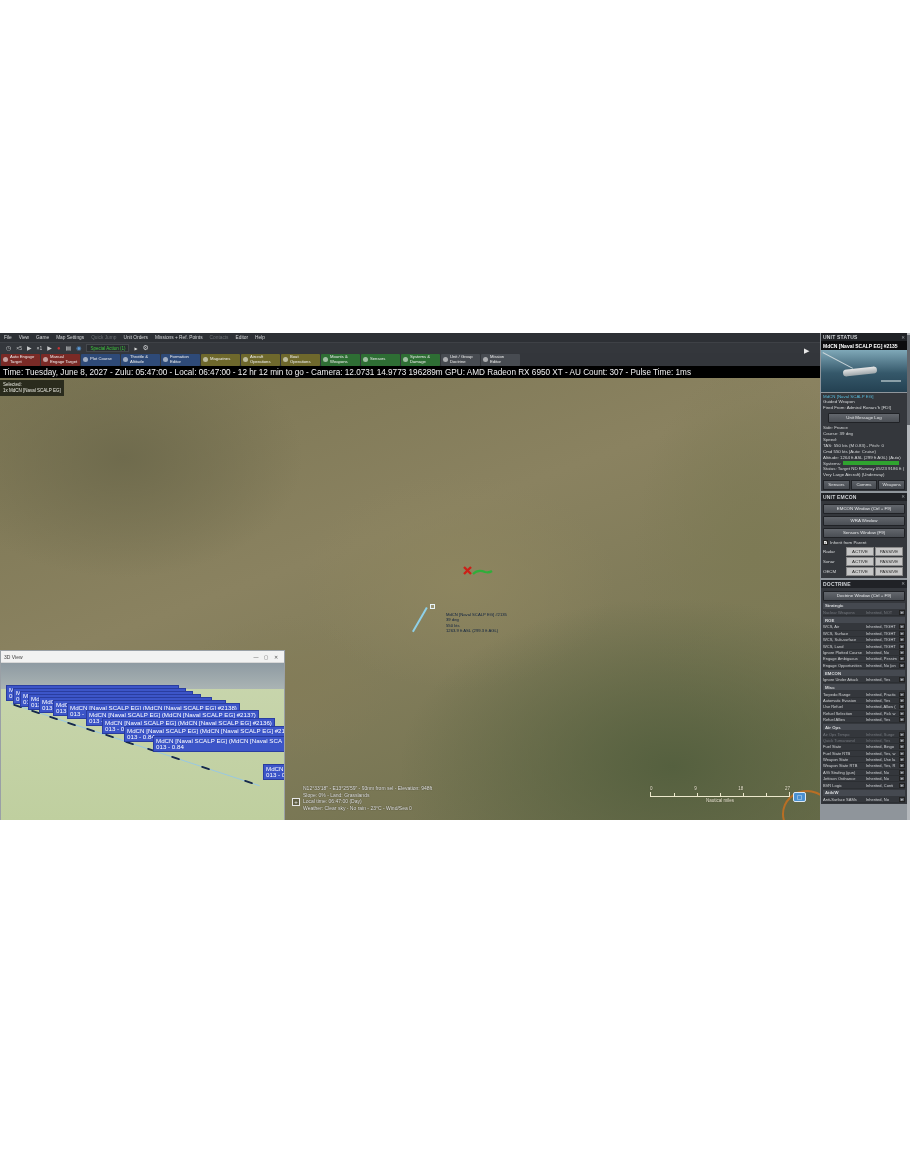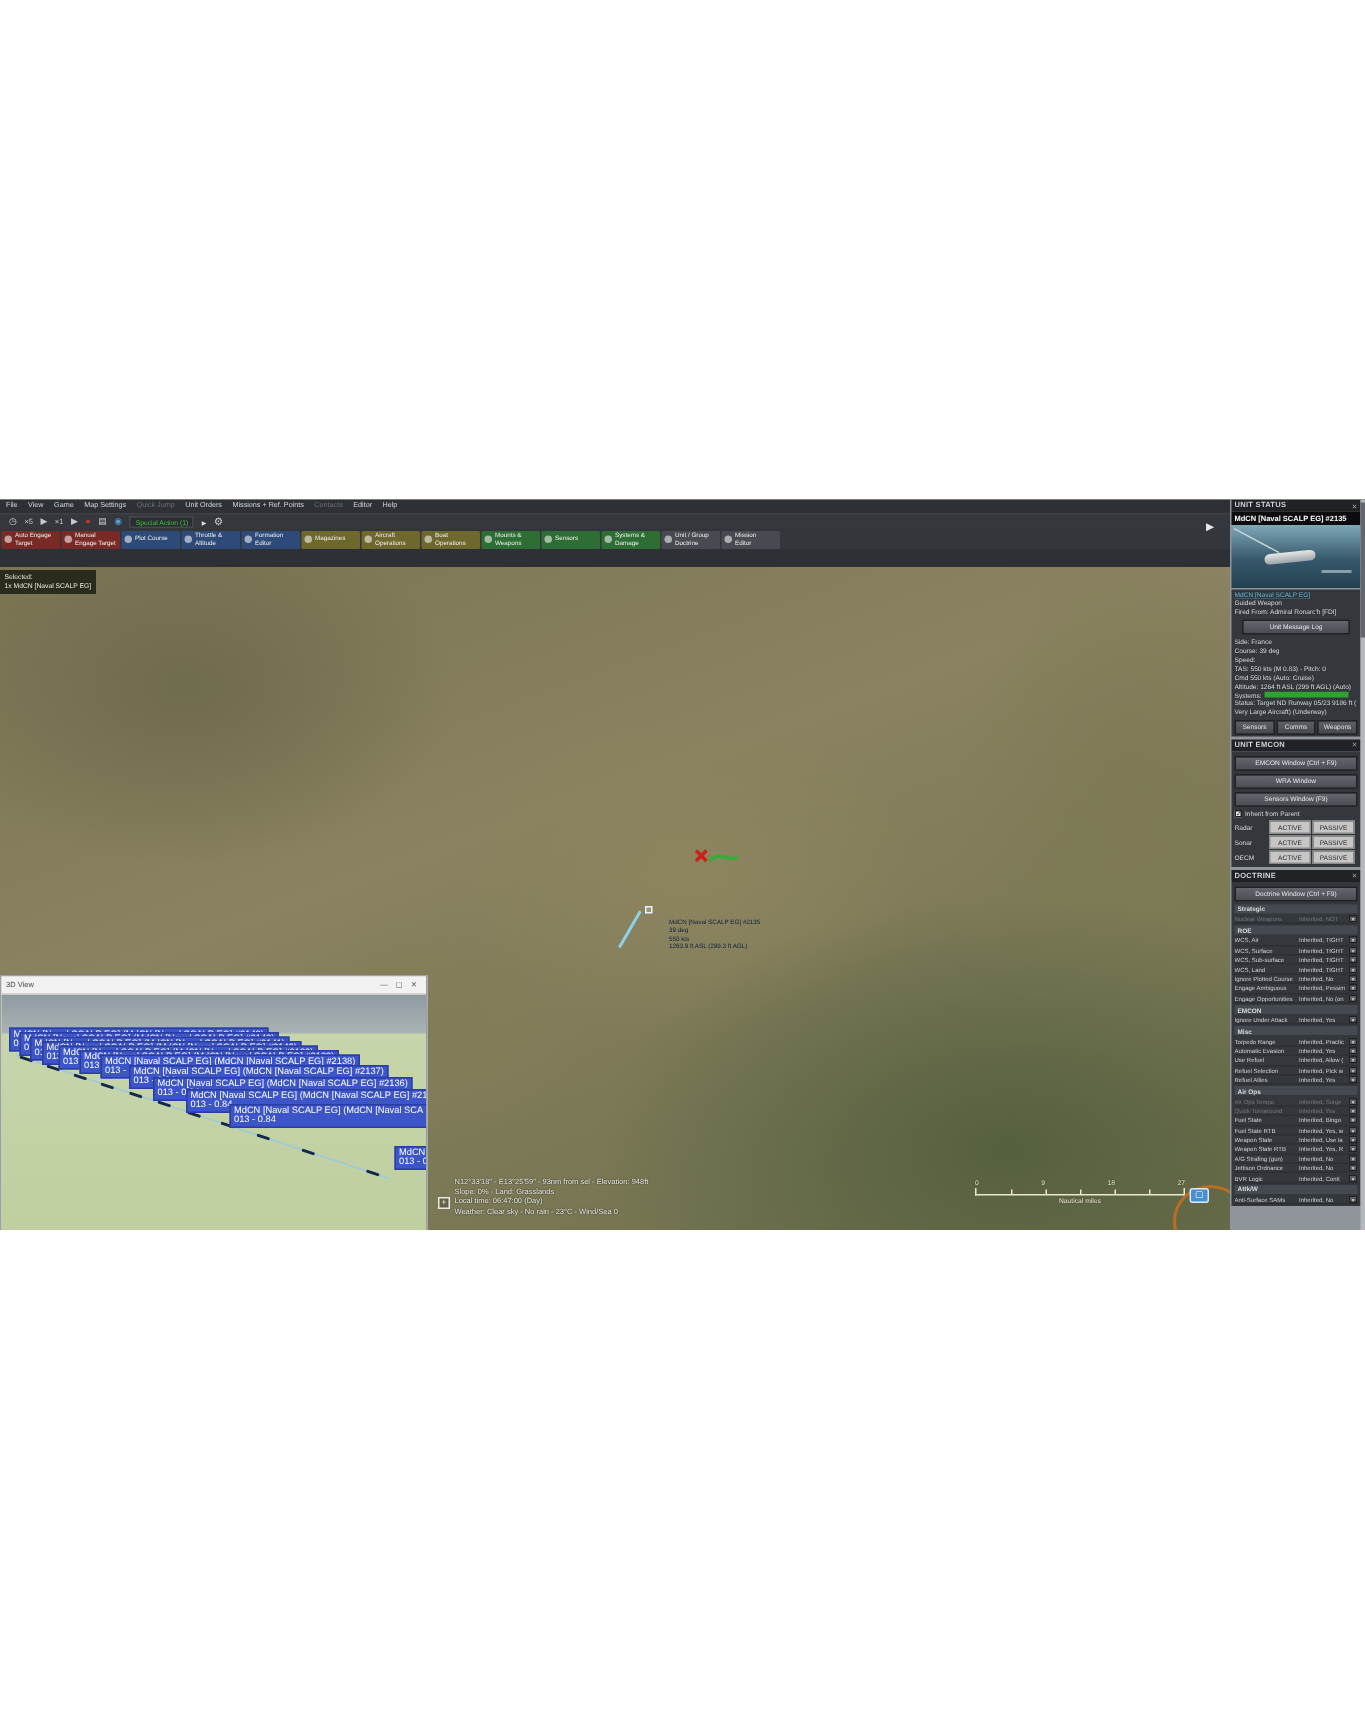--- a/index.html
+++ b/index.html
@@ -203,20 +203,23 @@
         <div class="tb2-btn c-gray">
         <span class="ico"></span>
         <span class="lbl"><span>Unit / Group</span><br><span>Doctrine</span></span>
       </div>
         <div class="tb2-btn c-gray">
         <span class="ico"></span>
         <span class="lbl"><span>Mission</span><br><span>Editor</span></span>
       </div>
       </div>
 
+    <div class="timebar">
+      <span>Time: Tuesday, June 8, 2027 - Zulu: 05:47:00 - Local: 06:47:00 - 12 hr 12 min to go -  Camera: 12.0731 14.9773 196289m  GPU: AMD Radeon RX 6950 XT - AU Count: 307 - Pulse Time: 1ms</span>
+    </div>
 
     <div class="map">
 
       <div class="selected-box">
         <div>Selected:</div>
         <div>1x MdCN [Naval SCALP EG]</div>
       </div>
 
       <svg class="target-marker" width="34" height="16" viewBox="0 0 34 16">
         <path d="M4 3 L11 10 M11 3 L4 10" stroke="#cc2018" stroke-width="2.4"></path>

